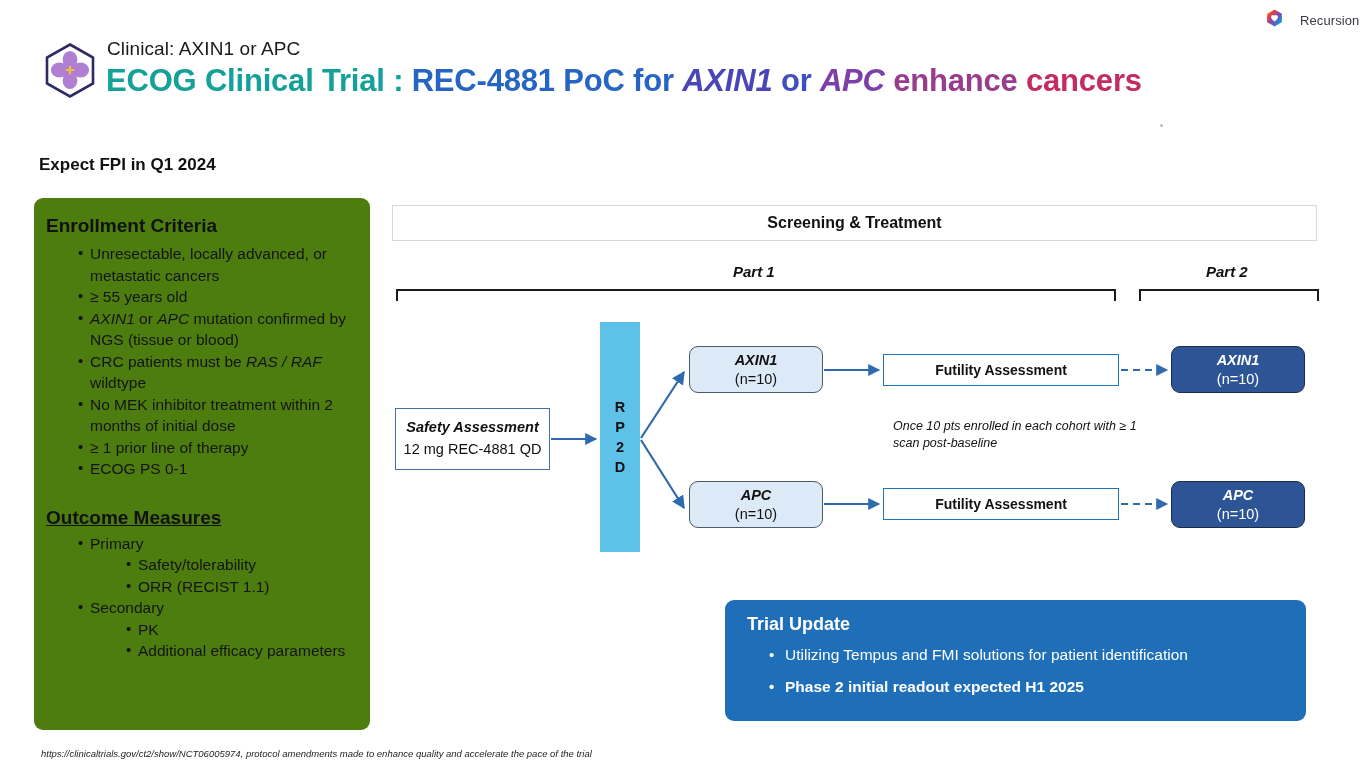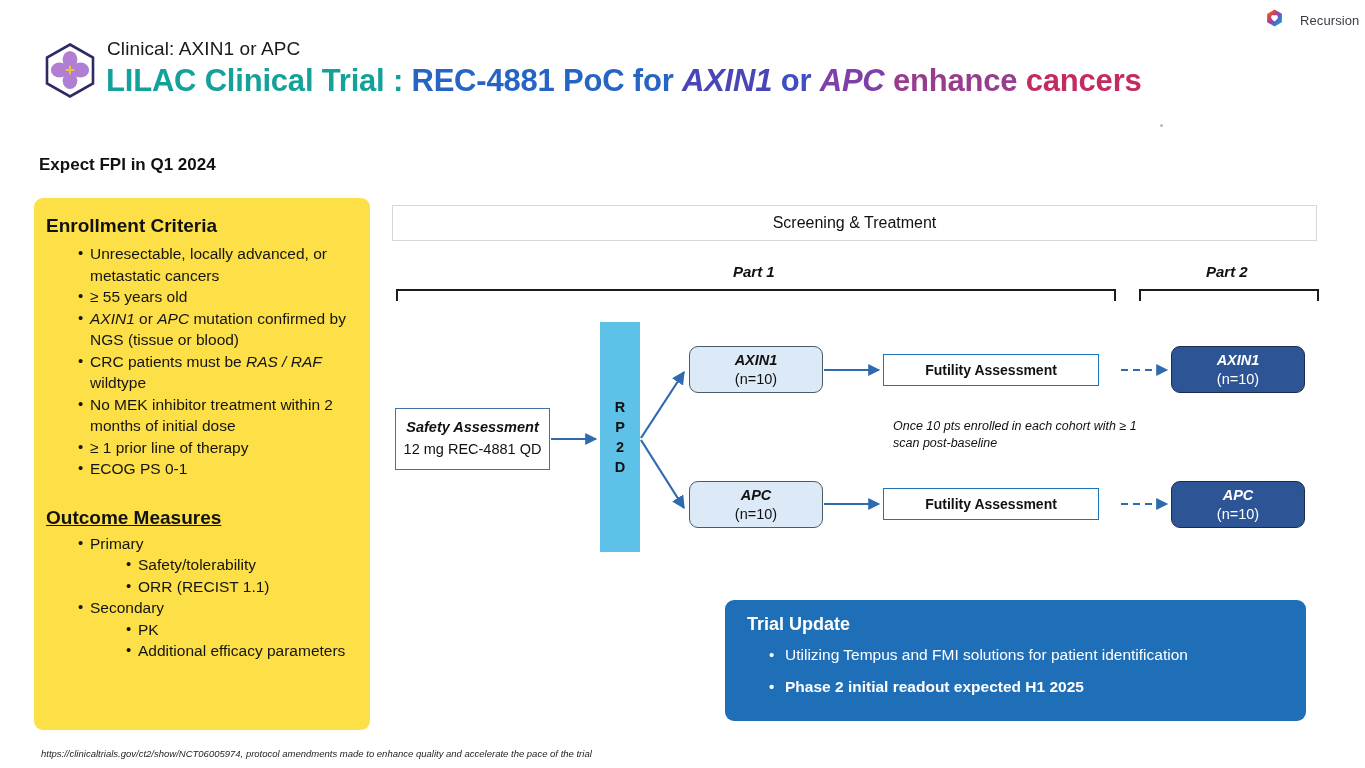--- a/index.html
+++ b/index.html
@@ -77,21 +77,21 @@
     color: #111111;
   }
 
   
   .left-panel {
     position: absolute;
     left: 34px;
     top: 198px;
     width: 336px;
     height: 532px;
-    background: #fde047;
+    background: #4d7c0f;
     border-radius: 9px;
   }
   .panel-h {
     font-size: 19px;
     font-weight: bold;
     color: #111111;
   }
   .panel-h.first { margin: 17px 0 6px 12px; }
   .panel-h.second { margin: 0 0 4px 12px; text-decoration: underline; }
   ul.crit {
@@ -146,21 +146,21 @@
     width: 925px;
     height: 36px;
     border: 1px solid #d8d8d8;
     box-sizing: border-box;
     display: flex;
     align-items: center;
     justify-content: center;
   }
   .screening-bar span {
     font-size: 16px;
-    font-weight: normal;
+    font-weight: bold;
     color: #111111;
   }
 
   .part-label {
     position: absolute;
     font-size: 15px;
     font-weight: bold;
     font-style: italic;
     color: #111111;
   }
@@ -220,21 +220,21 @@
   .cohort .g {
     font-size: 14.5px; font-weight: bold; font-style: italic; color: #111111; line-height: 19px;
   }
   .cohort .n {
     font-size: 14.5px; color: #111111; line-height: 19px;
   }
   .cohort-axin { left: 689px; top: 346px; }
   .cohort-apc  { left: 689px; top: 481px; }
 
   .futility {
-    width: 216px; height: 32px;
+    width: 236px; height: 32px;
     background: #ffffff;
     border: 1.6px solid #1c74bb;
   }
   .futility span {
     font-size: 14px; font-weight: bold; color: #111111;
   }
   .fut-top { left: 883px; top: 354px; }
   .fut-bot { left: 883px; top: 488px; }
 
   .p2box {
@@ -362,21 +362,21 @@
         <ellipse cx="37.5" cy="28" rx="8.6" ry="7.4"></ellipse>
         <circle cx="27" cy="28" r="7.2"></circle>
       </g>
       <path d="M27 24.5 L27 31.5 M23.5 28 L30.5 28" stroke="#f0c23a" stroke-width="2" stroke-linecap="round"></path>
     </svg>
   </span>
 
   <div class="eyebrow">Clinical: AXIN1 or APC</div>
 
   <div class="maintitle">
-    <span class="t-teal">LILAC Clinical Trial : </span><span class="t-blue">REC-4881 PoC for </span><span class="t-indigo">AXIN1</span><span class="t-blue2"> or </span><span class="t-purple">APC</span><span class="t-plum"> enhance </span><span class="t-magenta">cancers</span>
+    <span class="t-teal">ECOG Clinical Trial : </span><span class="t-blue">REC-4881 PoC for </span><span class="t-indigo">AXIN1</span><span class="t-blue2"> or </span><span class="t-purple">APC</span><span class="t-plum"> enhance </span><span class="t-magenta">cancers</span>
   </div>
 
   <div class="subhead">Expect FPI in Q1 2024</div>
 
   <div class="tiny-dot"></div>
 
   <div class="left-panel">
     <div class="panel-h first">Enrollment Criteria</div>
     <ul class="crit">
       <li>Unresectable, locally advanced, or metastatic cancers</li>

